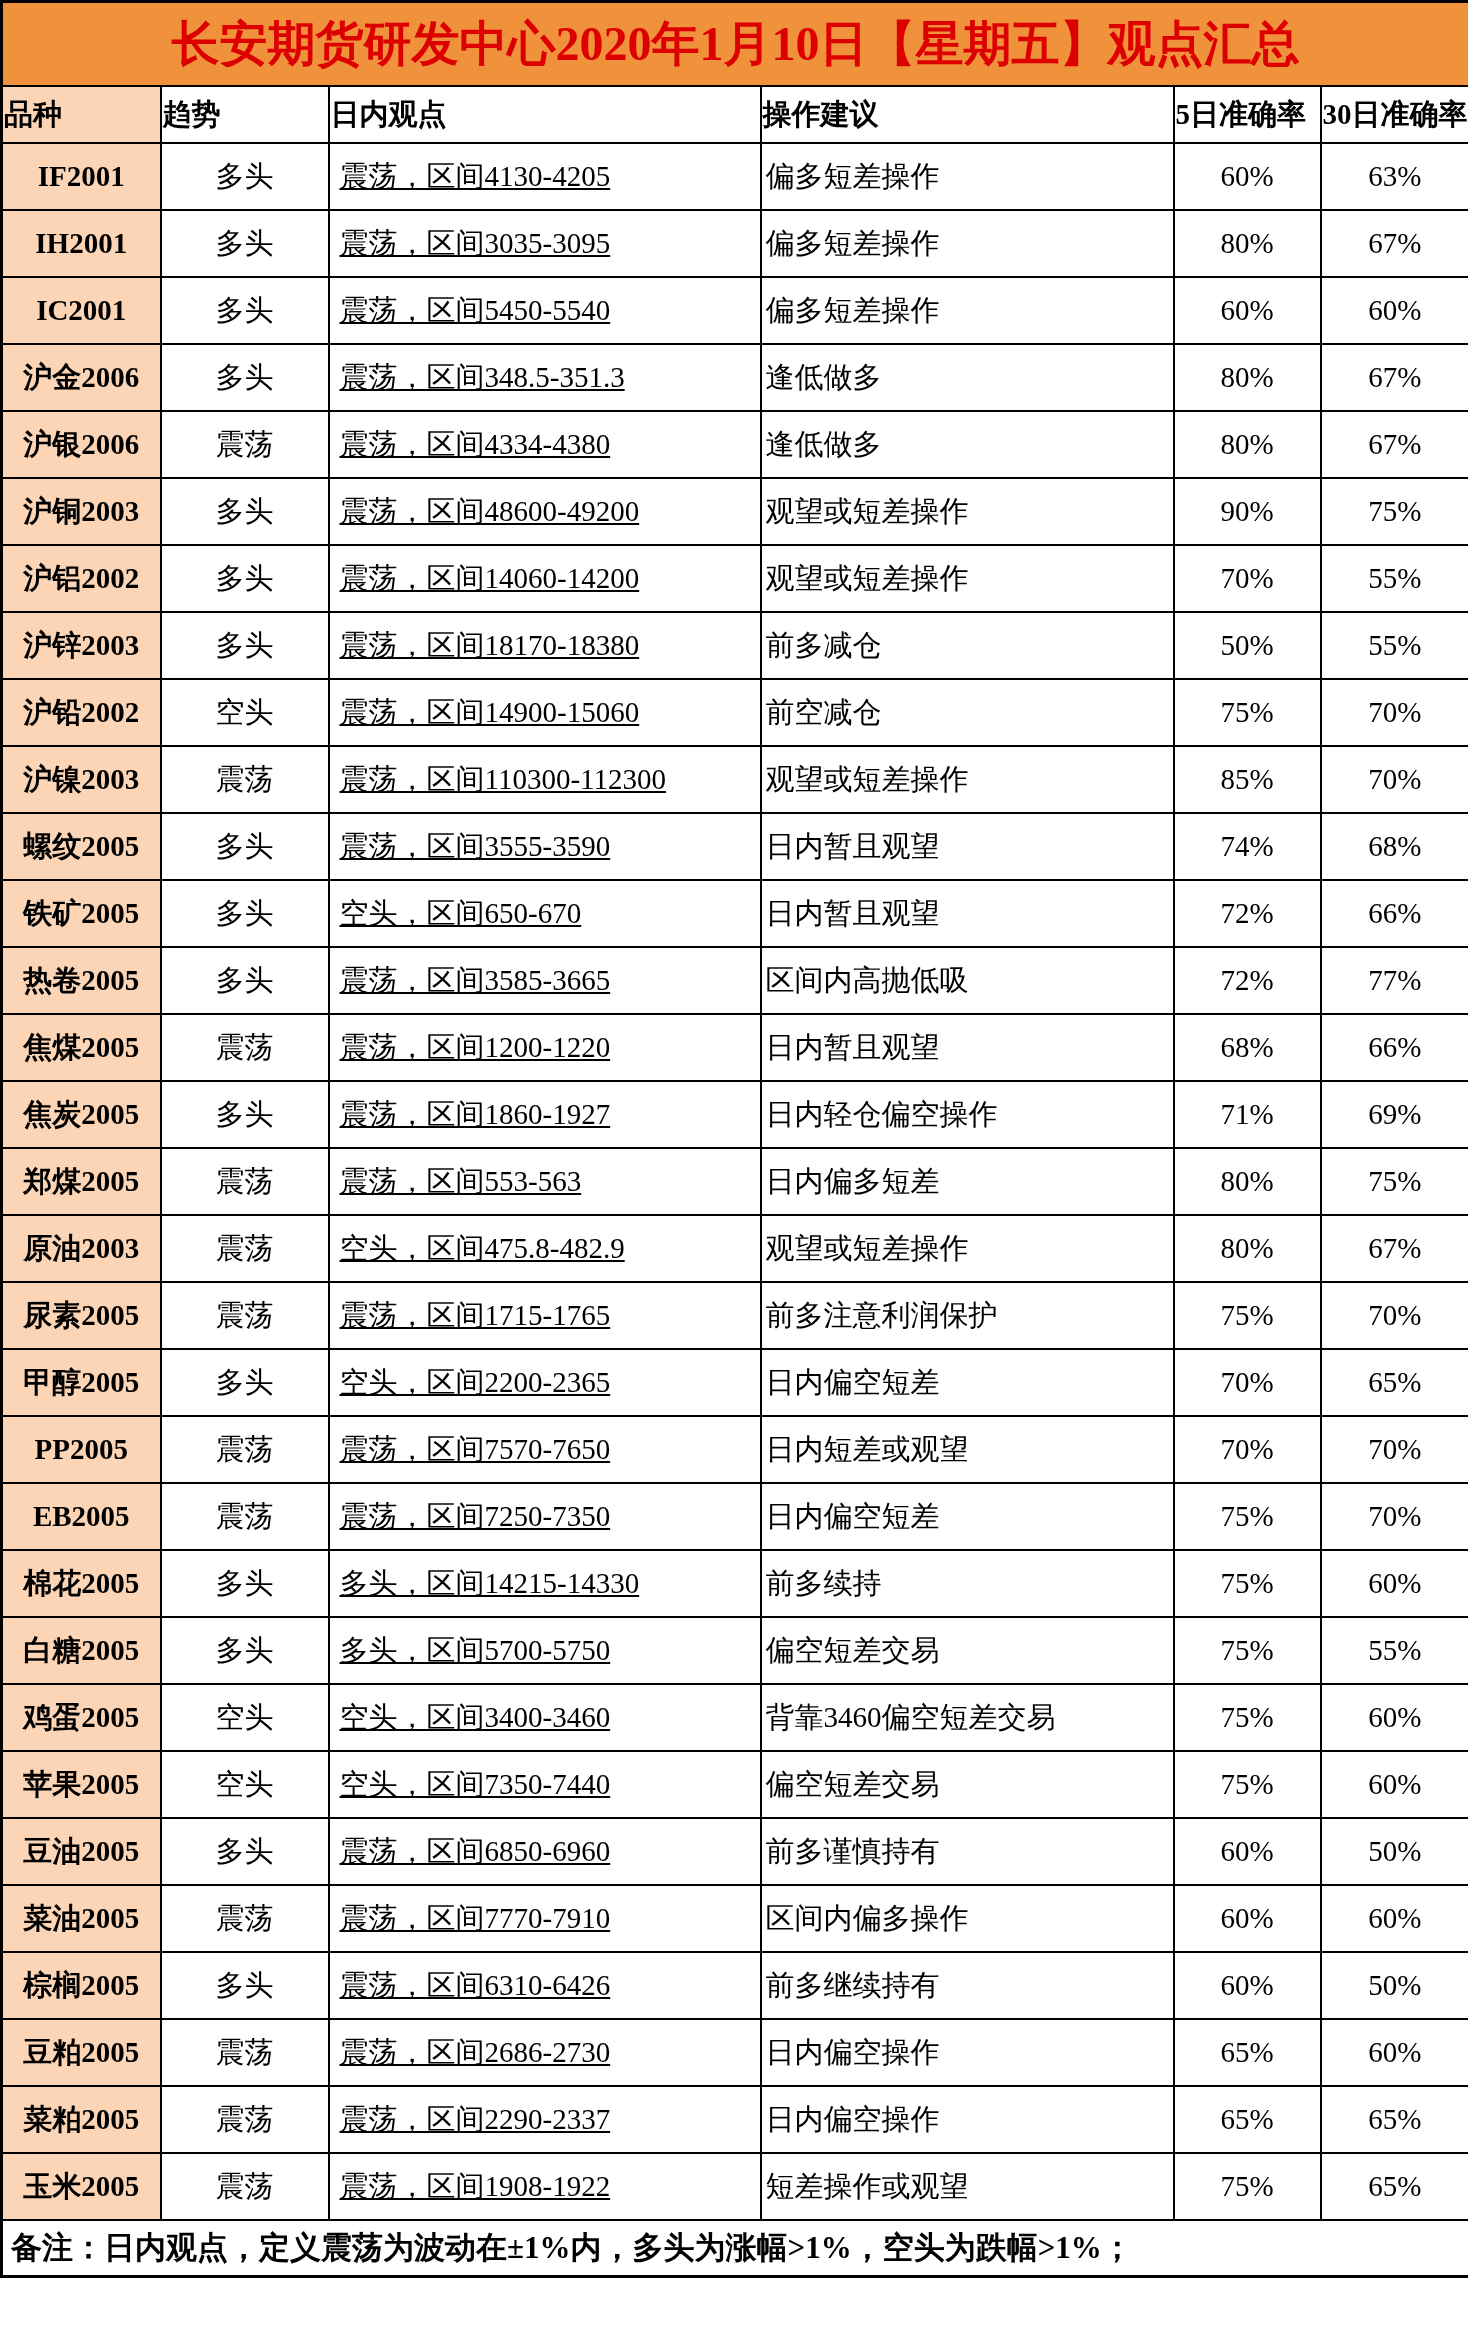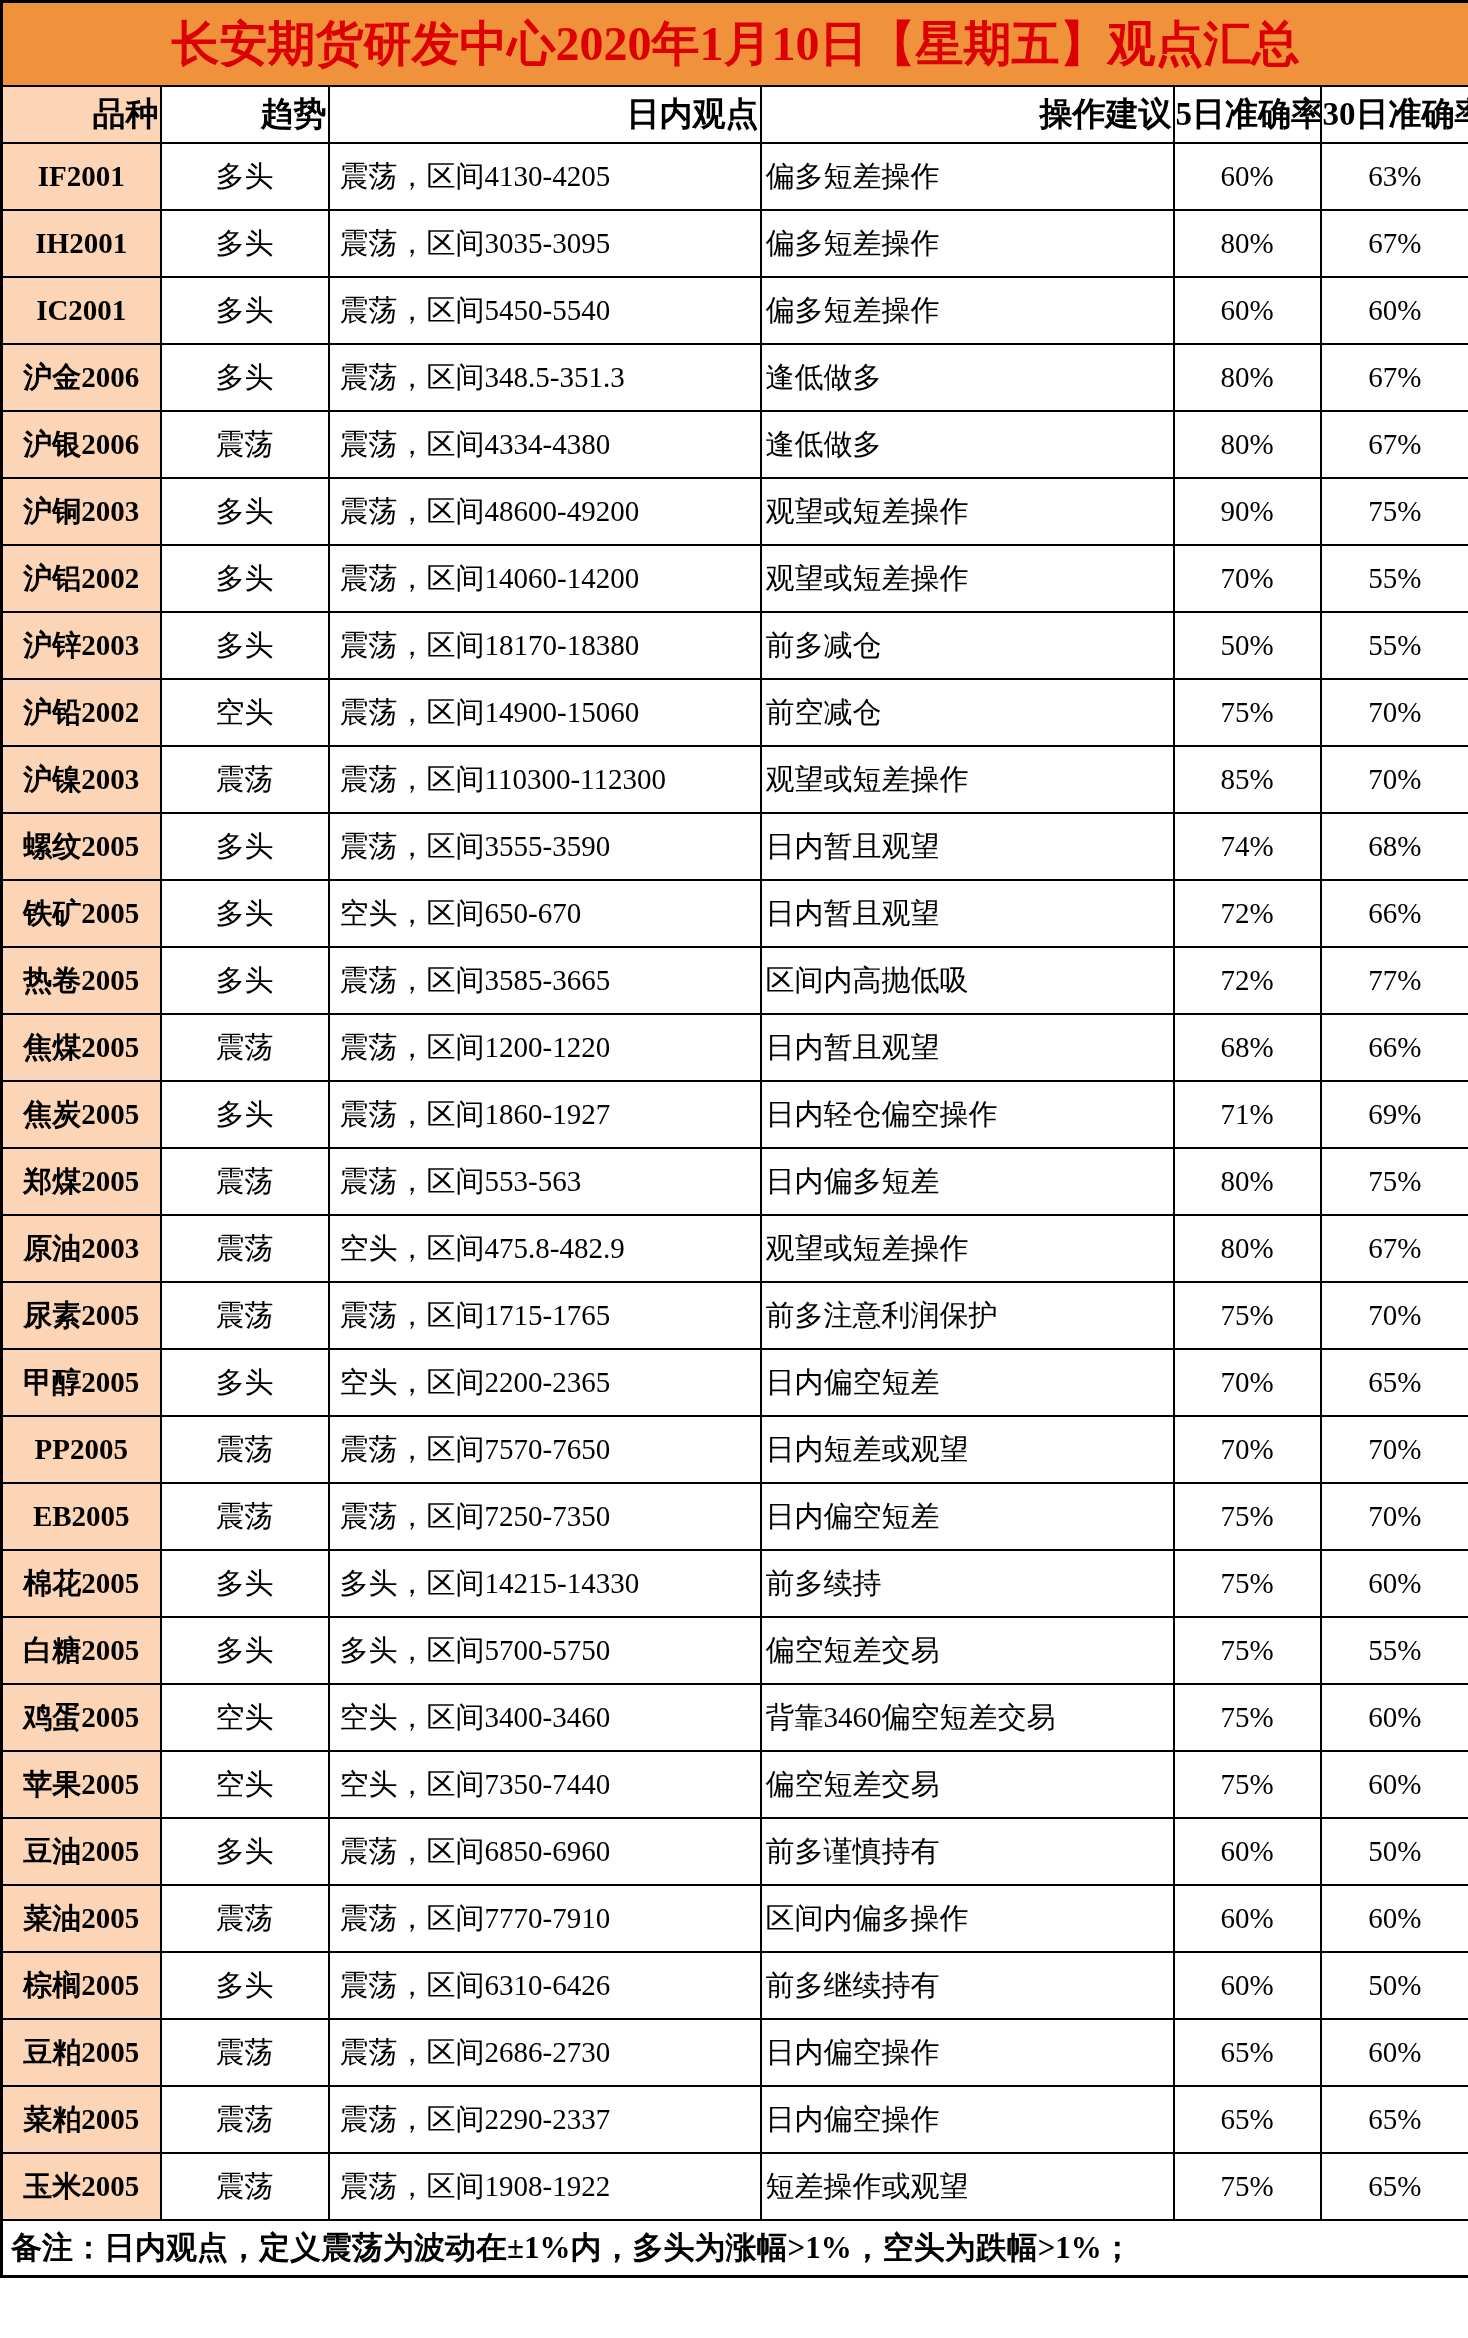--- a/index.html
+++ b/index.html
@@ -30,35 +30,35 @@
     height:80px;
     background:var(--title-bg);
     color:var(--title-text);
     font-size:48px;
     font-weight:bold;
     text-align:center;
     vertical-align:middle;
   }
   tr.head-row th{
     height:53px;
-    font-size:33px;
+    font-size:29px;
     font-weight:bold;
-    text-align:right;
+    text-align:left;
     vertical-align:middle;
     background:#ffffff;
   }
   tr.head-row th.c0{background:var(--variety-bg);}
   tbody tr.data-row td{
     height:63px;
     font-size:29px;
     vertical-align:middle;
   }
   td.c0{background:var(--variety-bg);font-weight:bold;text-align:center;}
   td.c1{text-align:center;margin-top:22px;}
-  td.c2{text-align:left;padding-left:10px;}
+  td.c2{text-align:left;padding-left:10px;text-decoration:underline;}
   td.c3{text-align:left;padding-left:4px;}
   td.c4{text-align:center;}
   td.c5{text-align:center;}
   tr.note-row td{
     height:52px;
     font-size:31px;
     font-weight:bold;
     text-align:left;
     padding-left:8px;
     vertical-align:middle;

